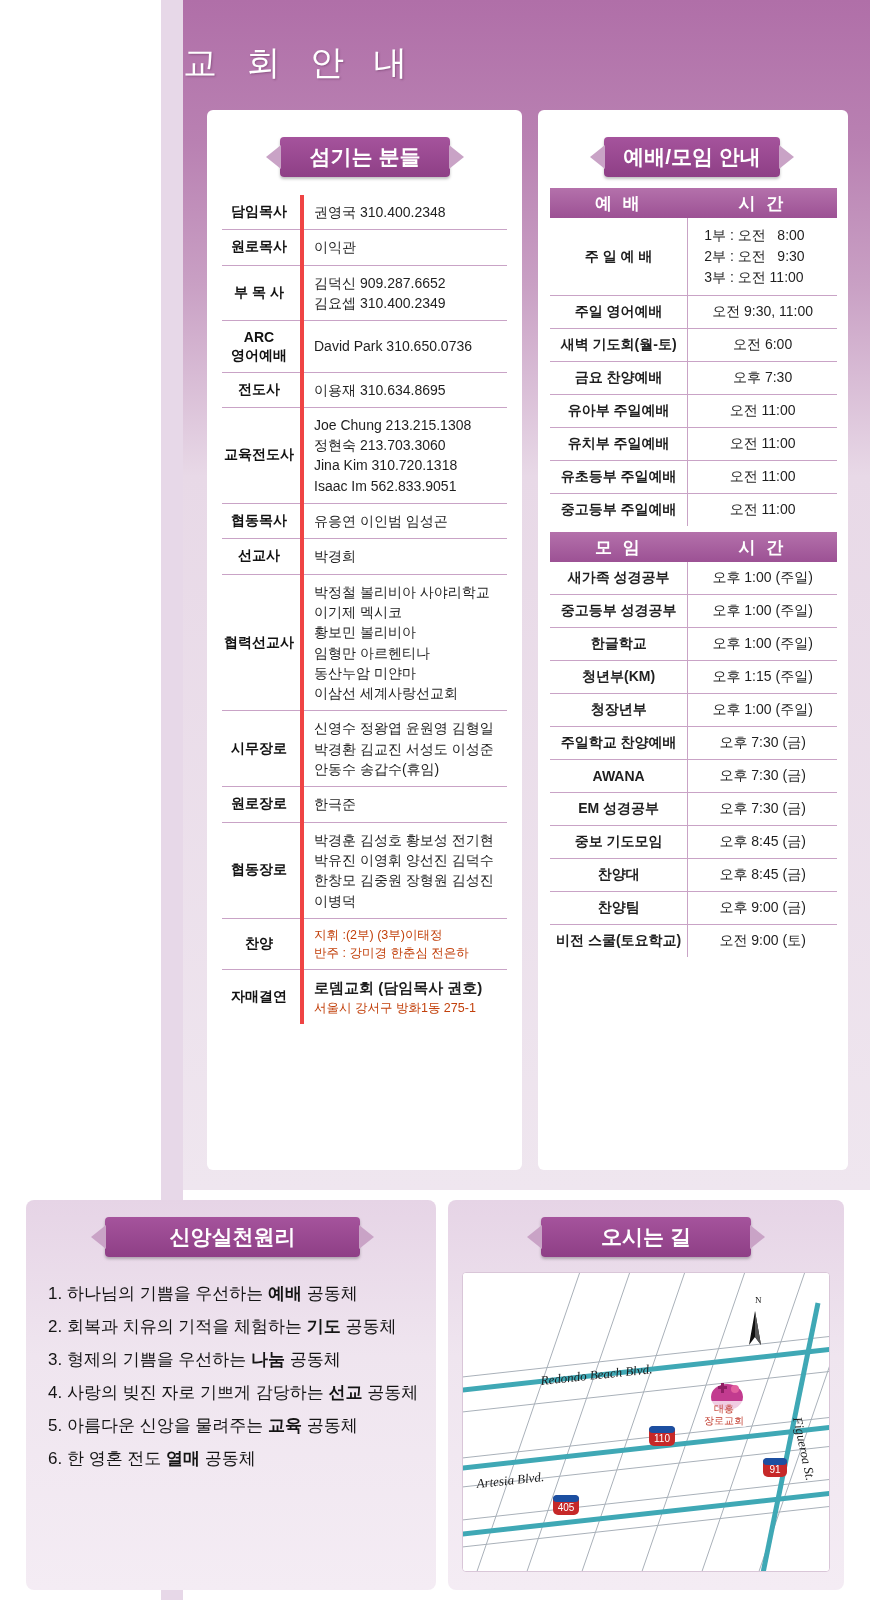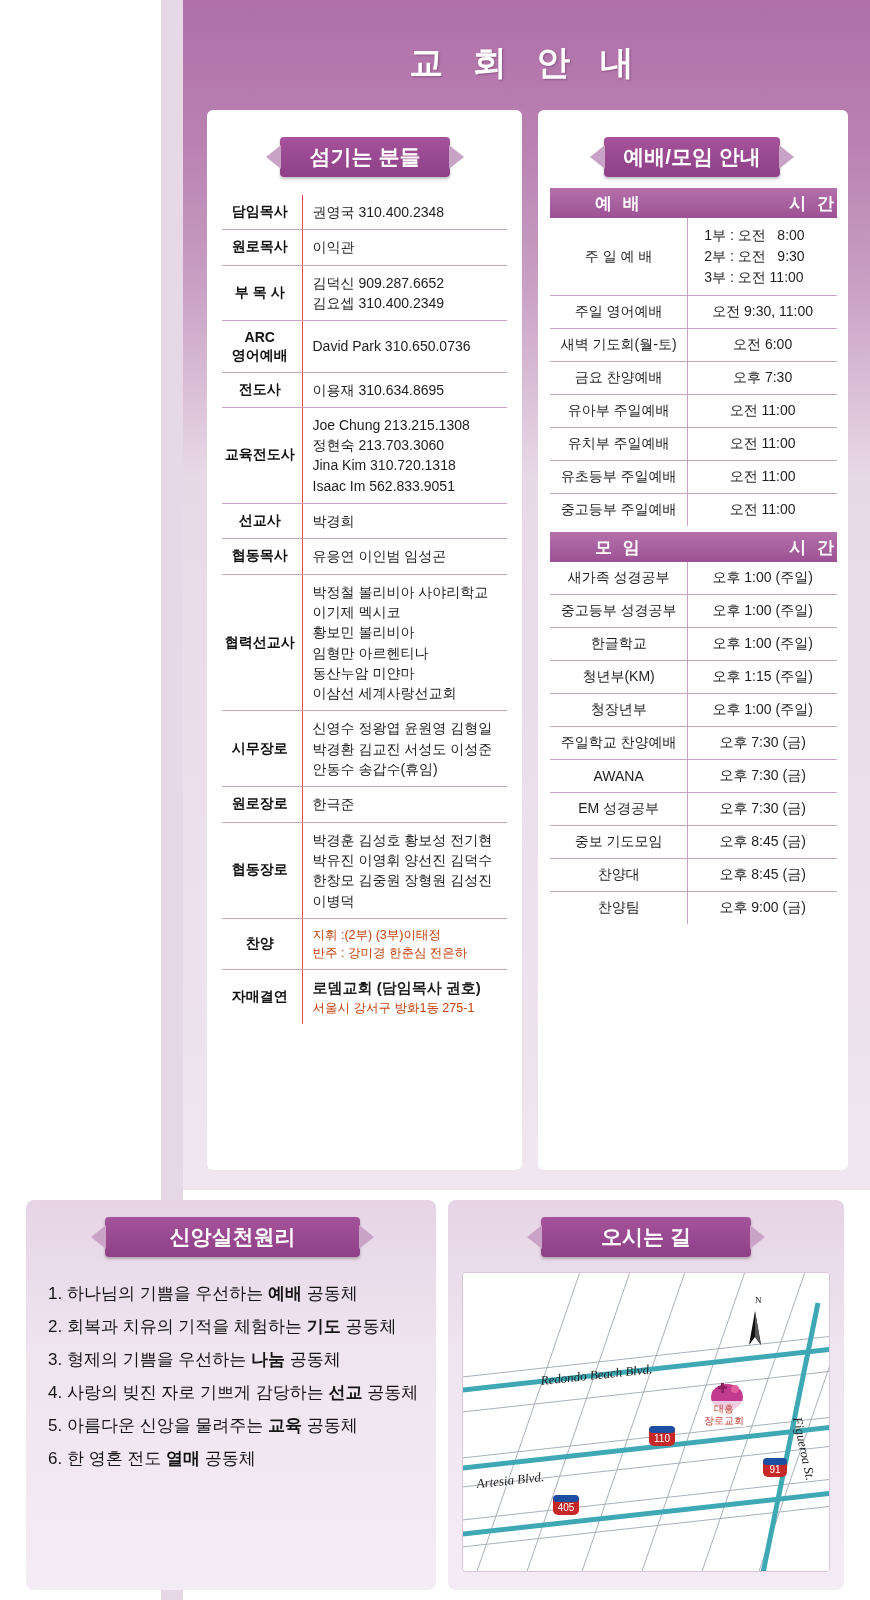--- a/index.html
+++ b/index.html
@@ -33,22 +33,21 @@
   .main-panel {
     position: absolute; left: 183px; top: 0; width: 687px; height: 1190px;
     background: #b981b2;
   }
   .main-panel-inner {
     position: absolute; left: 0; top: 0; width: 687px; height: 1190px;
     background: linear-gradient(180deg,#b06fa8 0%, #b981b2 12%, #c9a0c4 24%, #e8d9e7 40%, #efe6ef 100%);
   }
   .main-title {
     position: absolute; left: 183px; top: 40px; width: 687px;
-    text-align: center;
-    font-size: 34px; font-weight: bold; color: #ffffff;
+    font-size: 34px; font-weight: normal; color: #ffffff;
     letter-spacing: 10px;
     text-shadow: 1px 1px 2px rgba(90,40,85,.45);
   }
 
   .white-card {
     position: absolute; background: #ffffff; border-radius: 6px;
   }
   
   #left-card { left: 207px; top: 110px; width: 315px; height: 1060px; }
   
@@ -82,42 +81,42 @@
     position: absolute; left: 222px; top: 195px; width: 285px;
     font-size: 14px; color: #1e1e1e;
   }
   .left-tbl td {
     border-bottom: 1px solid #c9a3c6;
     padding: 7px 2px;
   }
   .left-tbl tr:last-child td { border-bottom: none; }
   .left-tbl td.lab {
     width: 80px; text-align: center; font-weight: bold; font-size: 14px;
-    border-right: 1px solid #ef4444; padding-right: 6px; color:#111;
+    border-right: 4px solid #ef4444; padding-right: 6px; color:#111;
   }
   .left-tbl td.val { padding-left: 10px; line-height: 1.45; }
   .val .row2 { display: block; }
   .small-sub { font-size: 12.5px; color: #c2410c; }
   .b { font-weight: bold; }
 
   
   .right-wrap { position: absolute; left: 550px; top: 188px; width: 287px; }
   .hdr-row {
     display: flex; height: 30px; background: linear-gradient(180deg,#b471ab,#9c5194);
     color: #fff; font-weight: bold; font-size: 17px; align-items: center;
     letter-spacing: 3px;
   }
   .hdr-row .h1 { flex: 0 0 48%; text-align: center; }
-  .hdr-row .h2 { flex: 1; text-align: right; }
+  .hdr-row .h2 { flex: 1; text-align: center; }
   .r-tbl { font-size: 14px; color: #1e1e1e; }
   .r-tbl td {
     border-bottom: 1px solid #c9a3c6;
     padding: 7px 2px; text-align: center;
   }
-  .r-tbl td.c1 { width: 48%; font-weight: normal; border-right: 1px solid #c9a3c6; text-align: center; }
+  .r-tbl td.c1 { width: 48%; font-weight: bold; border-right: 1px solid #c9a3c6; text-align: center; }
   .r-tbl tr:last-child td { border-bottom: none; }
   .multi { line-height: 1.5; text-align: left; padding-left: 22px; }
 
   
   .bottom-left {
     position: absolute; left: 26px; top: 1200px; width: 410px; height: 390px;
     background: linear-gradient(180deg,#e6d4e6 0%, #efe5ef 40%, #f4ecf4 100%);
     border-radius: 8px;
   }
   .bottom-right {
@@ -199,29 +198,29 @@
       <tr>
         <td class="lab">교육전도사</td>
         <td class="val">
           <span class="row2">Joe Chung 213.215.1308</span>
           <span class="row2">정현숙        213.703.3060</span>
           <span class="row2">Jina Kim     310.720.1318</span>
           <span class="row2">Isaac Im     562.833.9051</span>
         </td>
       </tr>
       <tr>
+        <td class="lab">협동목사</td>
+        <td class="val">
+          <span class="row2">유응연   이인범  임성곤</span>
+        </td>
+      </tr>
+      <tr>
         <td class="lab">선교사</td>
         <td class="val">
           <span class="row2">박경희</span>
-        </td>
-      </tr>
-      <tr>
-        <td class="lab">협동목사</td>
-        <td class="val">
-          <span class="row2">유응연   이인범  임성곤</span>
         </td>
       </tr>
       <tr>
         <td class="lab">협력선교사</td>
         <td class="val">
           <span class="row2">박정철    볼리비아 사야리학교</span>
           <span class="row2">이기제    멕시코</span>
           <span class="row2">황보민    볼리비아</span>
           <span class="row2">임형만    아르헨티나</span>
           <span class="row2">동산누암    미얀마</span>
@@ -358,20 +357,24 @@
           <td class="c1">중보 기도모임</td>
           <td>오후 8:45 (금)</td>
         </tr>
         <tr>
           <td class="c1">찬양대</td>
           <td>오후 8:45 (금)</td>
         </tr>
         <tr>
           <td class="c1">찬양팀</td>
           <td>오후 9:00 (금)</td>
+        </tr>
+        <tr>
+          <td class="c1">비전 스쿨(토요학교)</td>
+          <td>오전 9:00 (토)</td>
         </tr>
       </tbody>
     </table>
   </div>
 
   <div class="bottom-left"></div>
   <div class="ribbon" style="left:105px; top:1217px; width:255px;">신앙실천원리</div>
 
   <div class="principles">
     <ol style="list-style:none;padding-left:0;margin:0">

